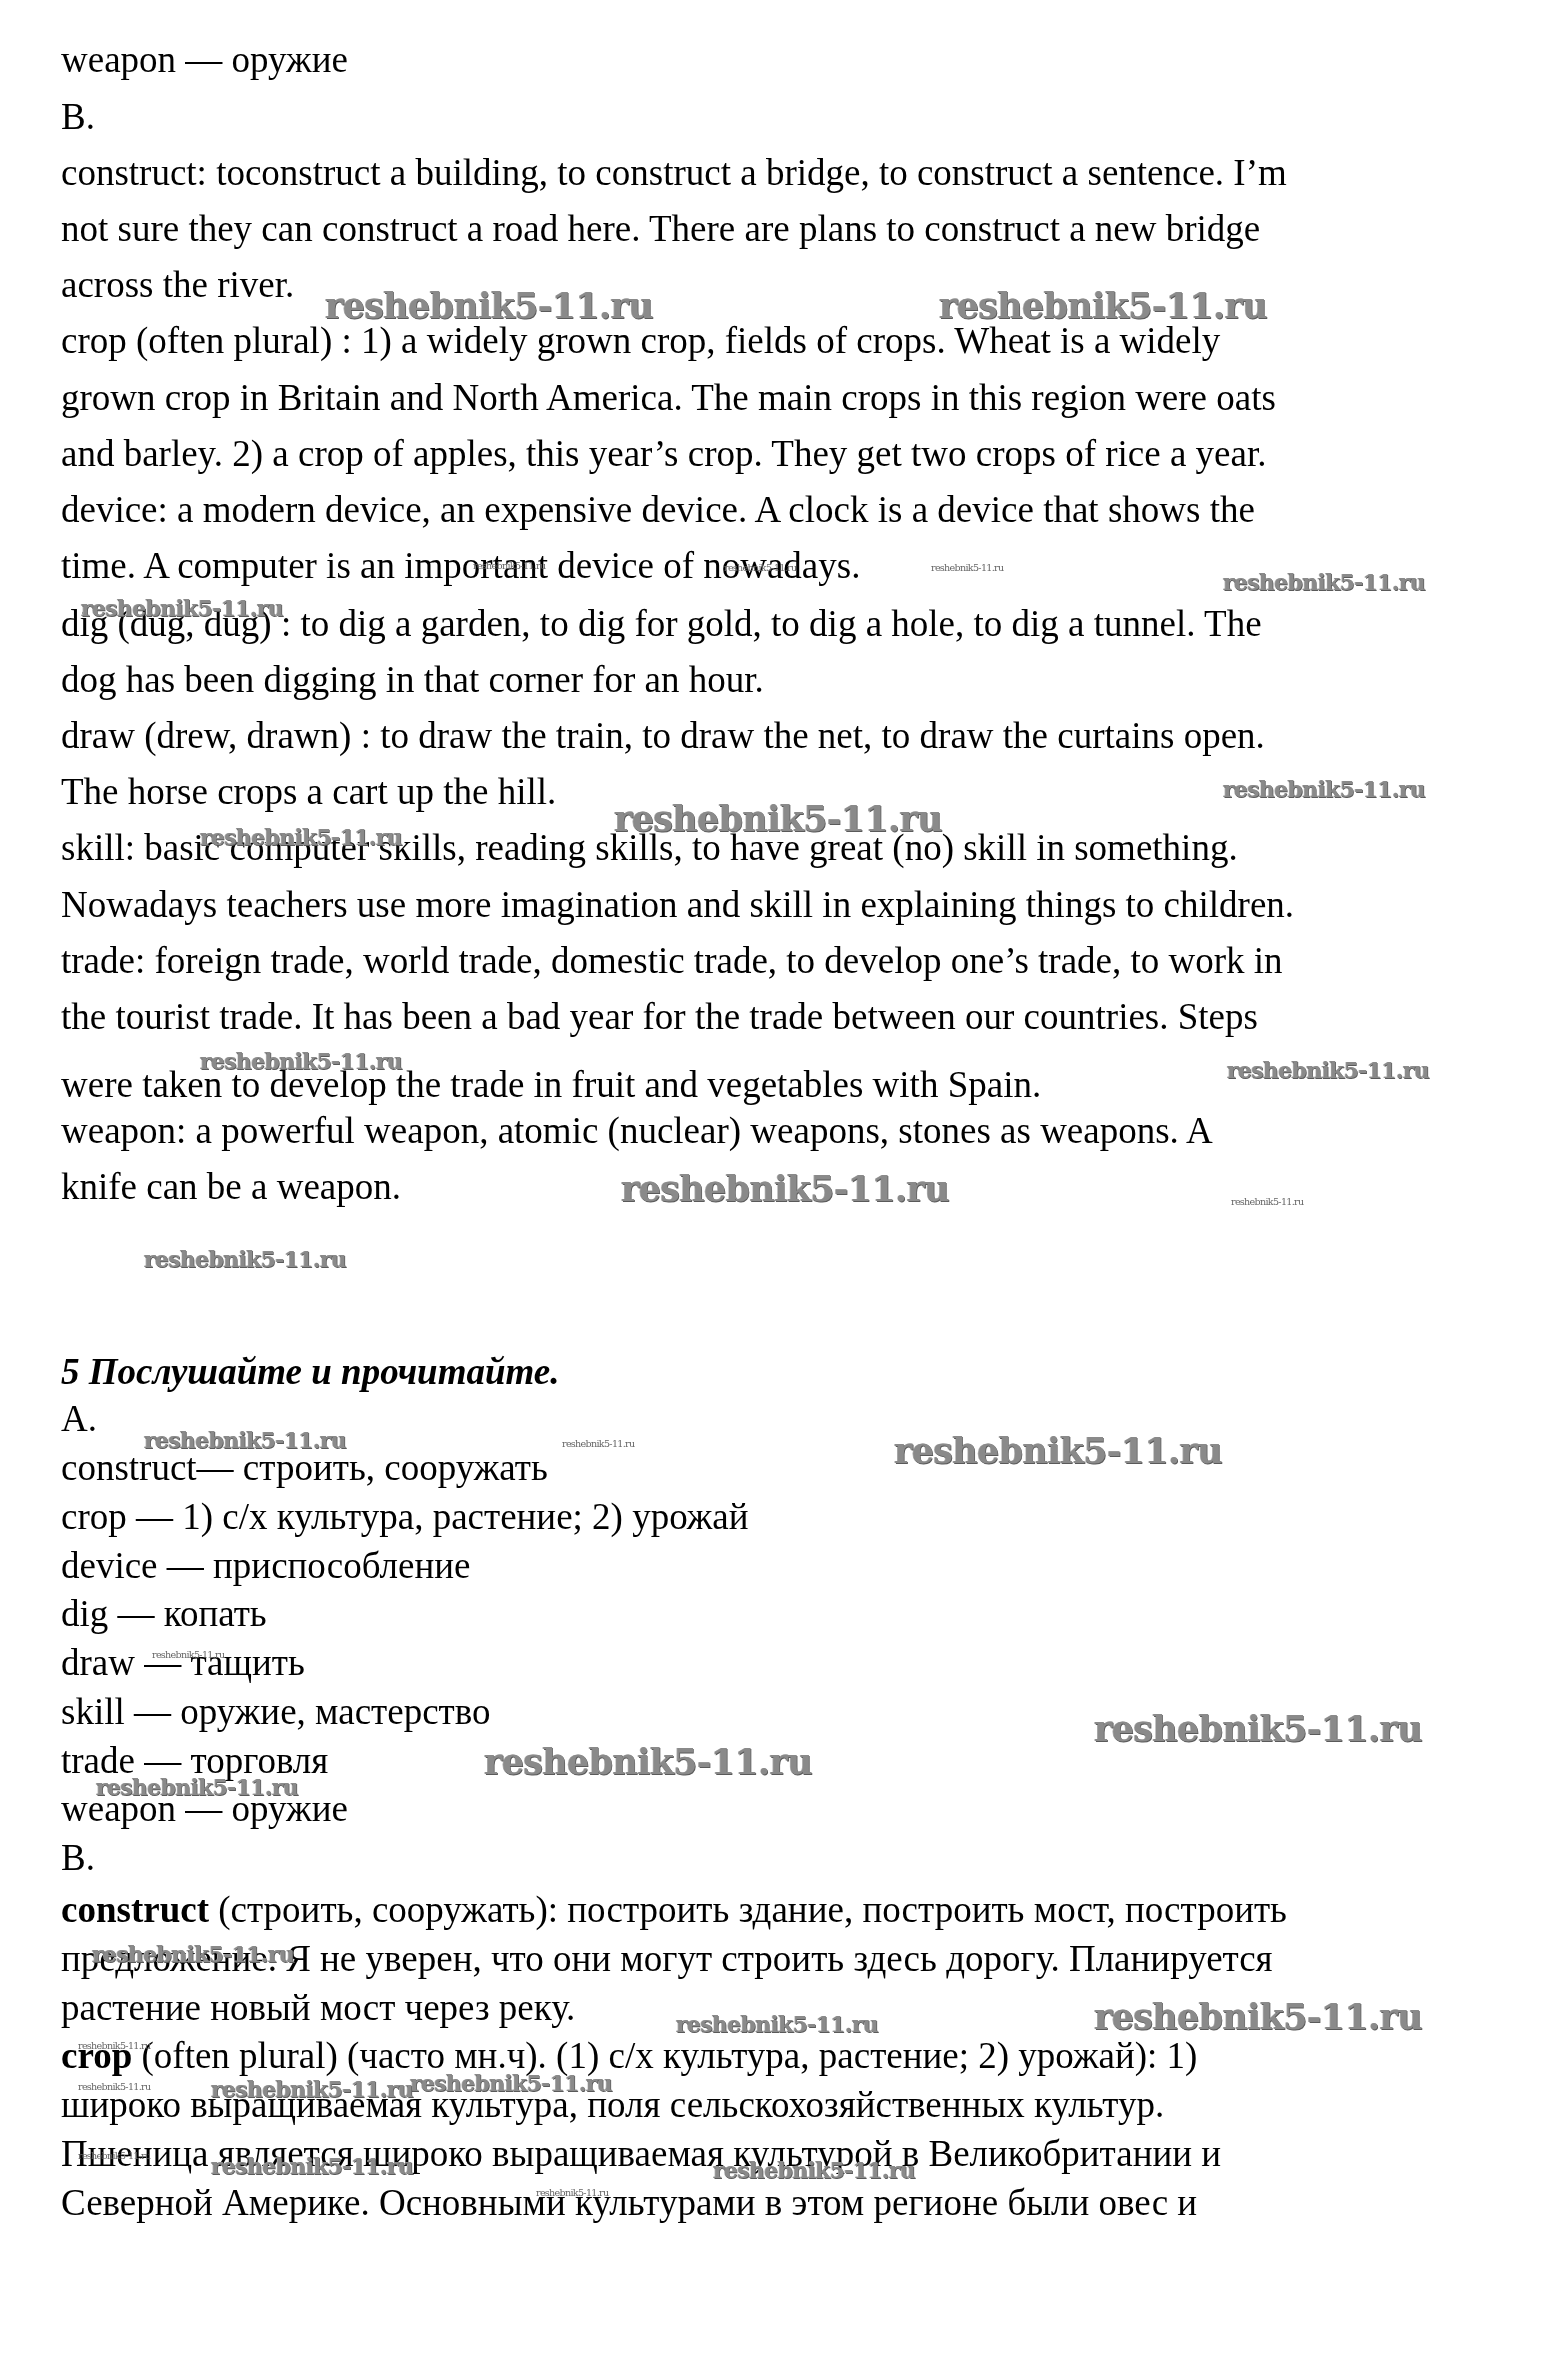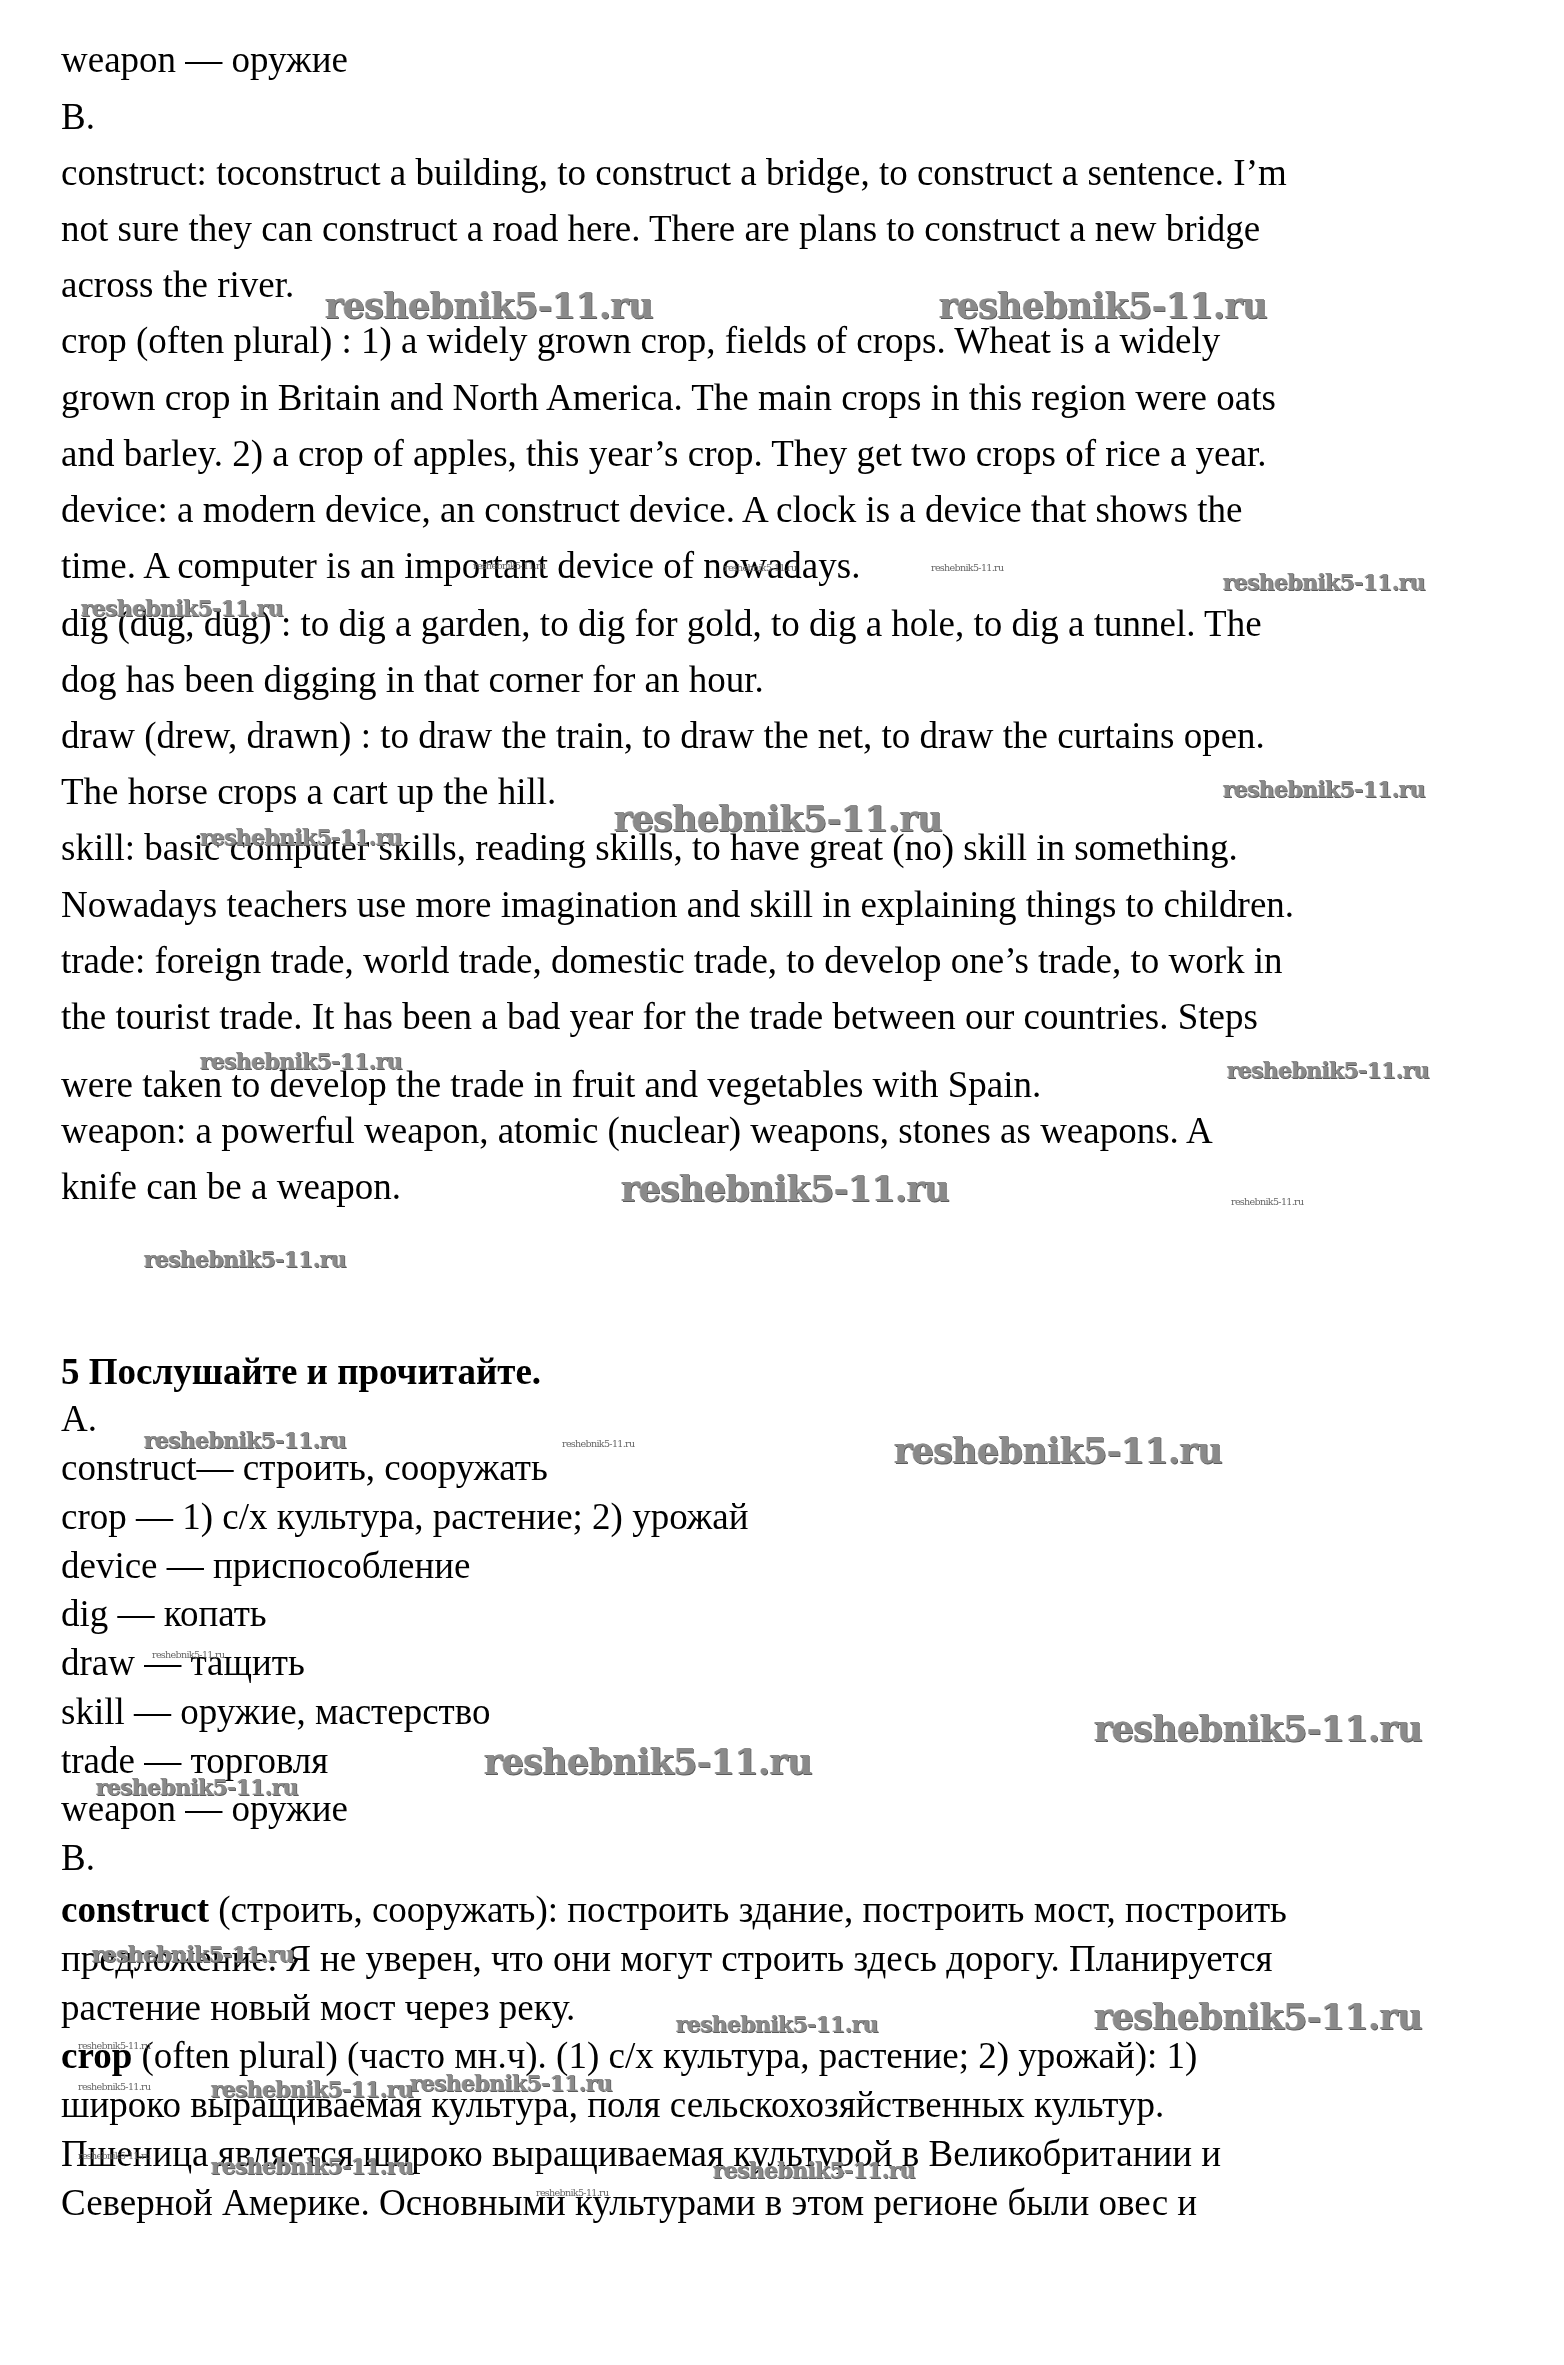--- a/index.html
+++ b/index.html
@@ -1,40 +1,40 @@
 <!DOCTYPE html>
 <html style="font-size:12px"><head>
 <meta charset="utf-8">
 <style>
   html, body { margin: 0; padding: 0; background: #ffffff; }
   body { width: 1565px; height: 2366px; position: relative; overflow: hidden;
          font-family: "Liberation Serif", "DejaVu Serif", serif; color: #000; }
   .line { position: absolute; left: 61px; font-size: 37px; line-height: 44px; white-space: nowrap; }
-  .bold { font-weight: bold; }
+  .bold { font-weight: bold; font-style: italic; }
   .wm { position: absolute; font-family: "DejaVu Serif", serif; font-weight: bold; color: #8a8a8a;
         white-space: nowrap; letter-spacing: -0.7px;
         text-shadow: 0.7px 0.7px 0 #5a5a5a, -0.7px 0 0 #b0b0b0; }
   .wm-l { font-size: 35px; }
   .wm-m { font-size: 22px; }
   .wm-s { font-size: 9.6px; font-weight: normal; text-shadow: none; color: #666; }
 </style>
 </head>
 <body>
 
 <div id="doc"></div>
 
 <div class="line" style="top:38px">weapon — оружие</div>
 <div class="line" style="top:95px">B.</div>
 <div class="line" style="top:151px">construct: toconstruct a building, to construct a bridge, to construct a sentence. I’m</div>
 <div class="line" style="top:207px">not sure they can construct a road here. There are plans to construct a new bridge</div>
 <div class="line" style="top:263px">across the river.</div>
 <div class="line" style="top:319px">crop (often plural) : 1) a widely grown crop, fields of crops. Wheat is a widely</div>
 <div class="line" style="top:376px">grown crop in Britain and North America. The main crops in this region were oats</div>
 <div class="line" style="top:432px">and barley. 2) a crop of apples, this year’s crop. They get two crops of rice a year.</div>
-<div class="line" style="top:488px">device: a modern device, an construct device. A clock is a device that shows the</div>
+<div class="line" style="top:488px">device: a modern device, an expensive device. A clock is a device that shows the</div>
 <div class="line" style="top:544px">time. A computer is an important device of nowadays.</div>
 <div class="line" style="top:602px">dig (dug, dug) : to dig a garden, to dig for gold, to dig a hole, to dig a tunnel. The</div>
 <div class="line" style="top:658px">dog has been digging in that corner for an hour.</div>
 <div class="line" style="top:714px">draw (drew, drawn) : to draw the train, to draw the net, to draw the curtains open.</div>
 <div class="line" style="top:770px">The horse crops a cart up the hill.</div>
 <div class="line" style="top:826px">skill: basic computer skills, reading skills, to have great (no) skill in something.</div>
 <div class="line" style="top:883px">Nowadays teachers use more imagination and skill in explaining things to children.</div>
 <div class="line" style="top:939px">trade: foreign trade, world trade, domestic trade, to develop one’s trade, to work in</div>
 <div class="line" style="top:995px">the tourist trade. It has been a bad year for the trade between our countries. Steps</div>
 <div class="line" style="top:1063px">were taken to develop the trade in fruit and vegetables with Spain.</div>

